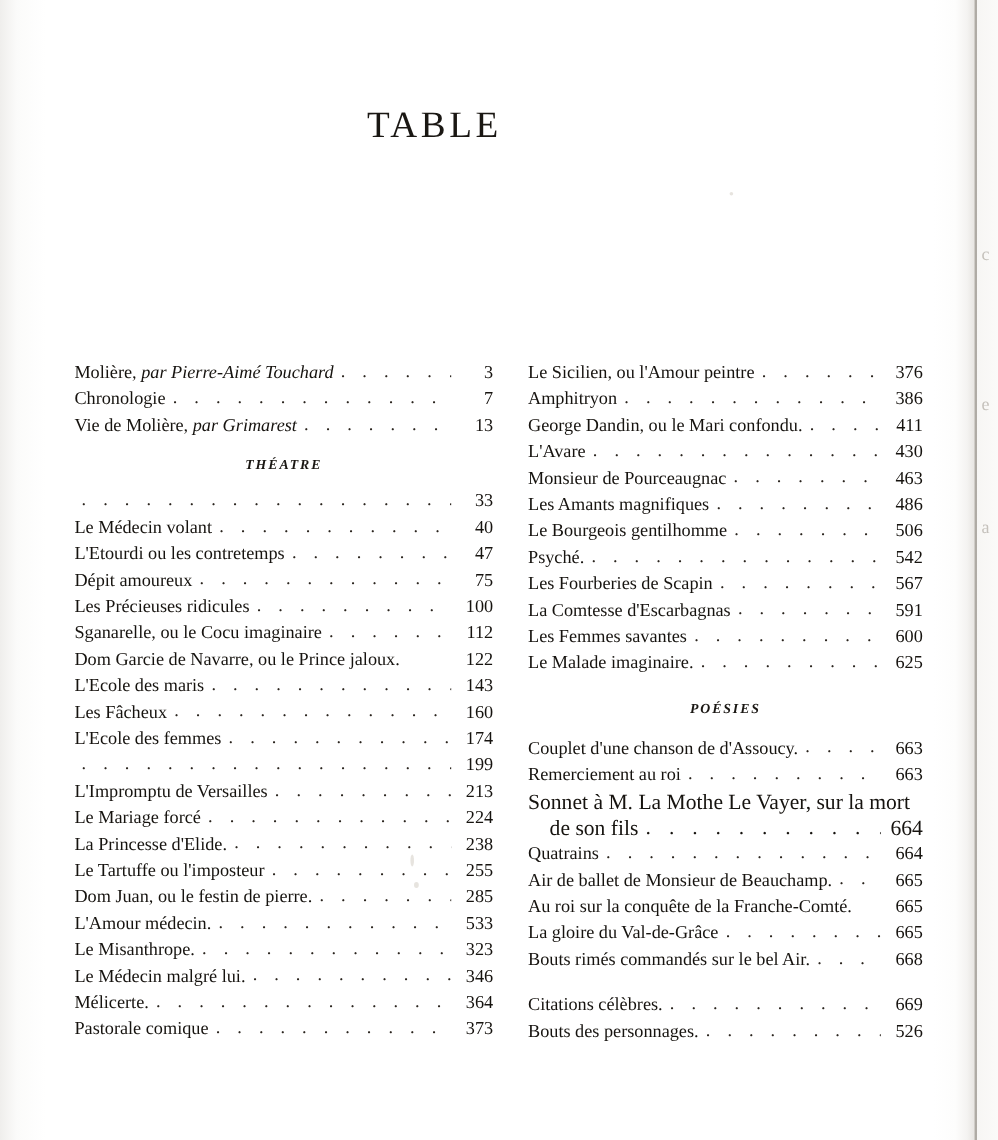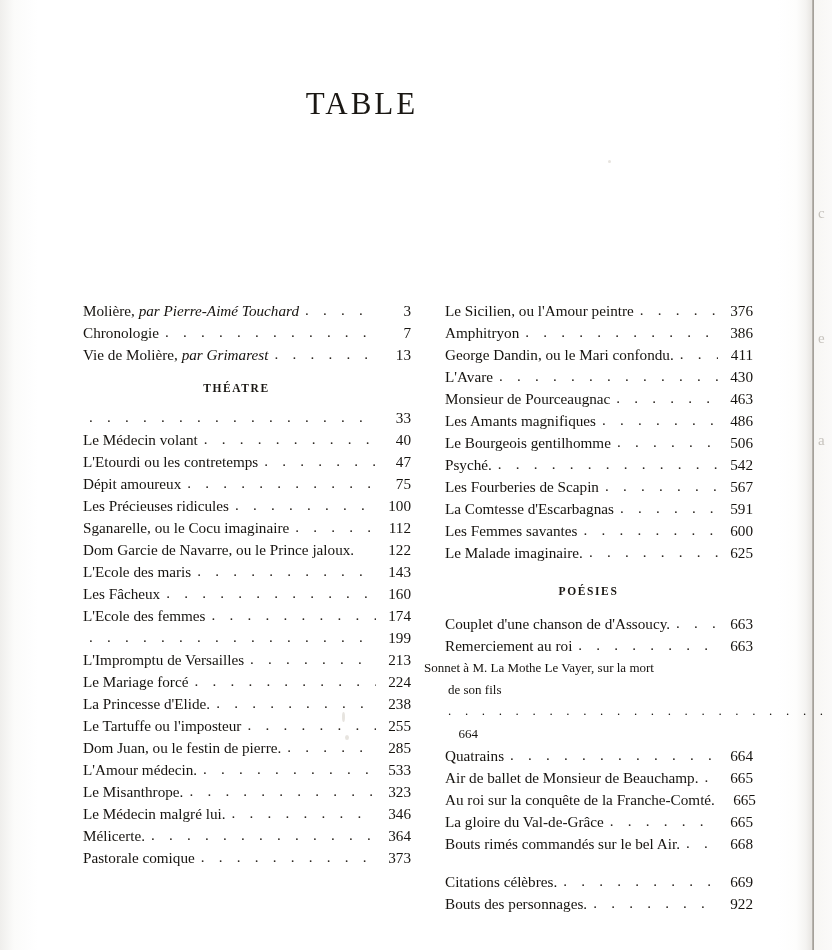--- a/index.html
+++ b/index.html
@@ -72,39 +72,39 @@
     font-family: "Liberation Serif", "DejaVu Serif", serif;
     color: #1a1713;
   }
 
   
   .col {
     position: absolute;
     top: 300px;
   }
   .col-left  { left: 62px;  width: 349px; }
-  .col-right { left: 424px; width: 329px; }
+  .col-right { left: 440px; width: 329px; }
 
   .section-head {
     text-align: center;
     font-size: 11.5px;
     font-weight: bold;
     letter-spacing: 1.6px;
     margin: 16px 0 13px 0;
     color: #1a1713;
+    font-style: italic;
   }
   .col-right .section-head { margin: 21px 0 16px 0; }
 
   .entry {
     display: flex;
     align-items: baseline;
     font-size: 15.2px;
     line-height: 22px;
     white-space: nowrap;
-    margin-left: 21px;
   }
   .entry .label { flex: 0 0 auto; }
   .entry .leader {
     flex: 1 1 auto;
     overflow: hidden;
     margin: 0 5px 0 6px;
     color: #2a241e;
     letter-spacing: 5.2px;
     font-size: 15.2px;
     transform: translateY(-1px);
@@ -116,30 +116,29 @@
     flex: 0 0 auto;
     width: 30px;
     text-align: right;
     font-size: 15.2px;
   }
   .entry.italic .label { }
   .entry.no-leader .leader::before { content: ""; }
 
   
   .entry-wrap {
-    font-size: 13px;
+    font-size: 18px;
     line-height: 22px;
   }
   .entry-wrap .first { white-space: nowrap; }
   .entry-wrap .second {
     display: flex;
     align-items: baseline;
     padding-left: 18px;
     white-space: nowrap;
-    flex-direction: column;
   }
   .entry-wrap .second .label { flex: 0 0 auto; }
   .entry-wrap .second .leader {
     flex: 1 1 auto;
     overflow: hidden;
     margin: 0 5px 0 6px;
     letter-spacing: 5.2px;
     transform: translateY(-1px);
   }
   .entry-wrap .second .leader::before {
@@ -413,16 +412,16 @@
 
   <div id="right-index">
       <div class="entry italic">
         <span class="label">Citations célèbres.</span>
         <span class="leader"></span>
         <span class="pageno">669</span>
       </div>
       <div class="entry italic">
         <span class="label">Bouts des personnages.</span>
         <span class="leader"></span>
-        <span class="pageno">922</span>
+        <span class="pageno">526</span>
       </div>
     </div>
 </div>
 
 </body></html>

